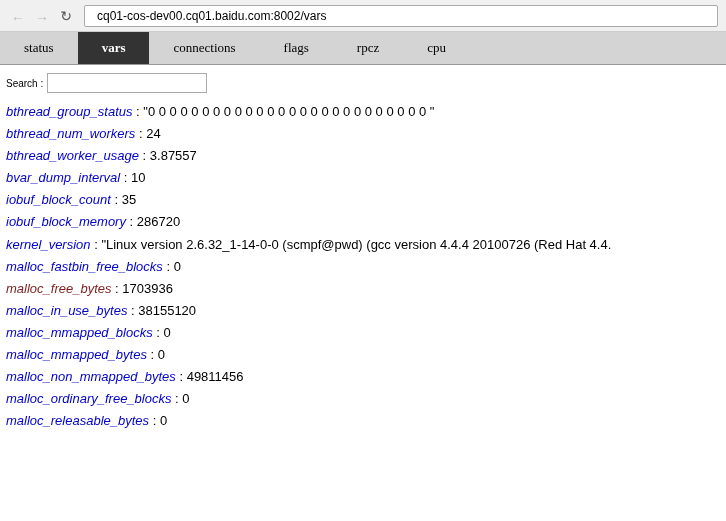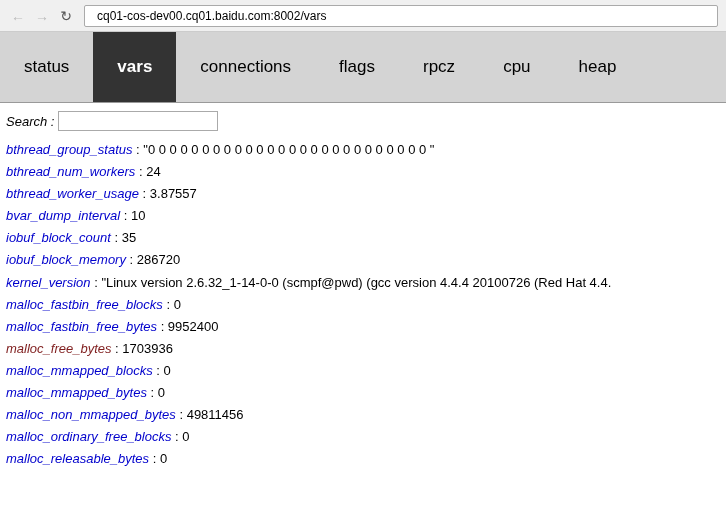--- a/index.html
+++ b/index.html
@@ -43,50 +43,50 @@
       border-radius: 2px;
     }
 
     
     .nav-tabs {
       display: flex;
       background: #d4d4d4;
       border-bottom: 1px solid #999;
     }
     .nav-tab {
-      padding: 25px 24px;
-      font-size: 17px;
+      padding: 8px 24px;
+      font-size: 13px;
       cursor: pointer;
       border: none;
       background: none;
       color: #000;
       font-weight: normal;
       text-decoration: none;
       display: inline-block;
+      font-family: Liberation Serif, serif;
     }
     .nav-tab.active {
       background: #333;
       color: #fff;
       font-weight: bold;
     }
 
     
     .content {
       padding: 8px 6px;
       overflow: hidden;
     }
     .search-row {
       display: flex;
       align-items: center;
       margin-bottom: 8px;
     }
     .search-label {
-      font-size: 13px;
+      font-size: 10px;
       margin-right: 4px;
-      font-style: italic;
     }
     .search-input {
       width: 160px;
       height: 20px;
       border: 1px solid #aaa;
       padding: 0 2px;
       font-size: 13px;
     }
     .var-line {
       font-size: 13px;
@@ -112,39 +112,38 @@
   <input class="address-bar" type="text" value="cq01-cos-dev00.cq01.baidu.com:8002/vars" style="">
 </div>
 
 <div class="nav-tabs">
   <a class="nav-tab">status</a>
   <a class="nav-tab active">vars</a>
   <a class="nav-tab">connections</a>
   <a class="nav-tab">flags</a>
   <a class="nav-tab">rpcz</a>
   <a class="nav-tab">cpu</a>
-  <a class="nav-tab">heap</a>
 </div>
 
 <div class="content">
   <div class="search-row">
     <span class="search-label">Search :</span>
     <input class="search-input" type="text" style="">
   </div>
 
   <div id="vars-list">
       <div class="var-line"><span class="key" style="color:#00c;">bthread_group_status</span> : "0 0 0 0 0 0 0 0 0 0 0 0 0 0 0 0 0 0 0 0 0 0 0 0 0 0 "</div>
       <div class="var-line"><span class="key" style="color:#00c;">bthread_num_workers</span> : 24</div>
       <div class="var-line"><span class="key" style="color:#00c;">bthread_worker_usage</span> : 3.87557</div>
       <div class="var-line"><span class="key" style="color:#00c;text-align:center;">bvar_dump_interval</span> : 10</div>
       <div class="var-line"><span class="key" style="color:#00c;">iobuf_block_count</span> : 35</div>
       <div class="var-line"><span class="key" style="color:#00c;">iobuf_block_memory</span> : 286720</div>
       <div class="var-line"><span class="key" style="color:#00c;">kernel_version</span> : "Linux version 2.6.32_1-14-0-0 (scmpf@pwd) (gcc version 4.4.4 20100726 (Red Hat 4.4.</div>
       <div class="var-line"><span class="key" style="color:#00c;">malloc_fastbin_free_blocks</span> : 0</div>
-      <div class="var-line"><span class="key" style="color:#00c;">malloc_fastbin_free_bytes</span> : 9952400</div>
       <div class="var-line"><span class="key" style="color:#7f1d1d;">malloc_free_bytes</span> : 1703936</div>
+      <div class="var-line"><span class="key" style="color:#00c;">malloc_in_use_bytes</span> : 38155120</div>
       <div class="var-line"><span class="key" style="color:#00c;">malloc_mmapped_blocks</span> : 0</div>
       <div class="var-line"><span class="key" style="color:#00c;">malloc_mmapped_bytes</span> : 0</div>
       <div class="var-line"><span class="key" style="color:#00c;">malloc_non_mmapped_bytes</span> : 49811456</div>
       <div class="var-line"><span class="key" style="color:#00c;">malloc_ordinary_free_blocks</span> : 0</div>
       <div class="var-line"><span class="key" style="color:#00c;">malloc_releasable_bytes</span> : 0</div>
     </div>
 </div>
 
 </body></html>

